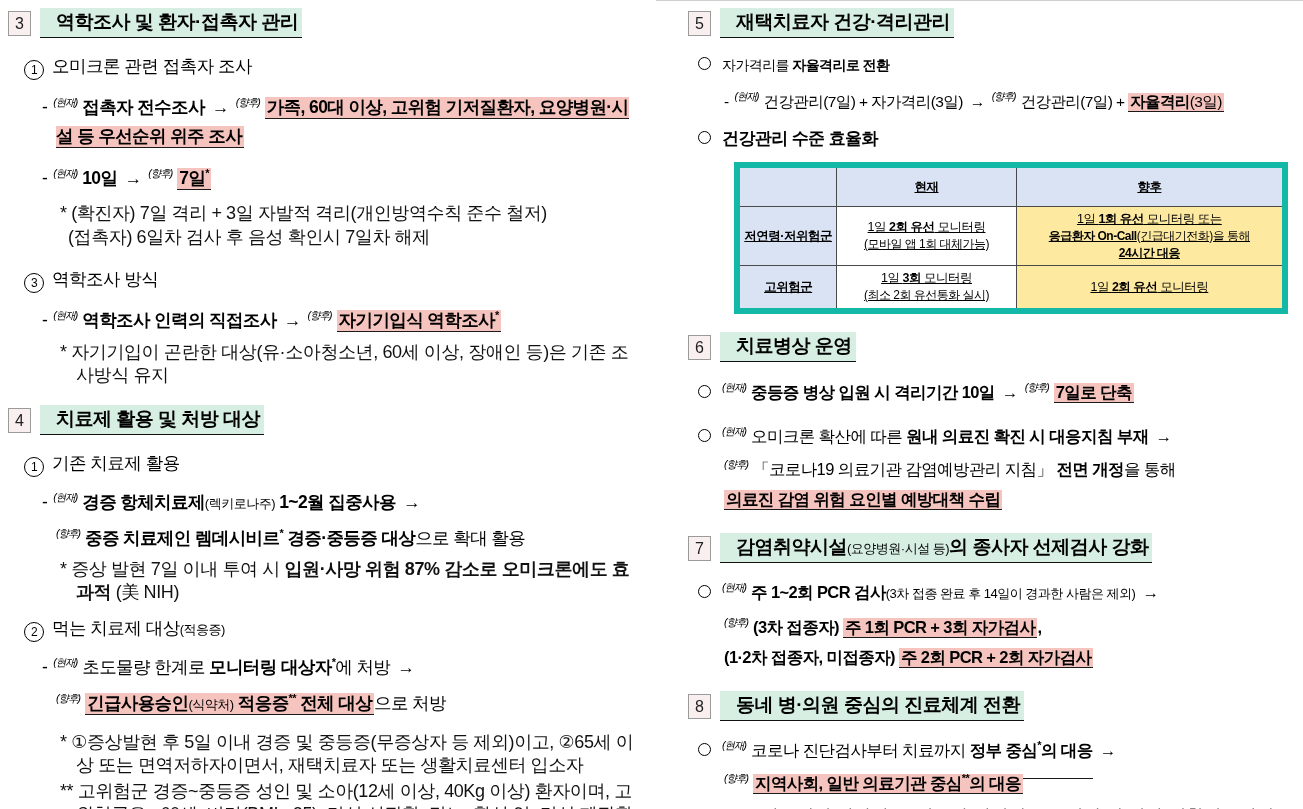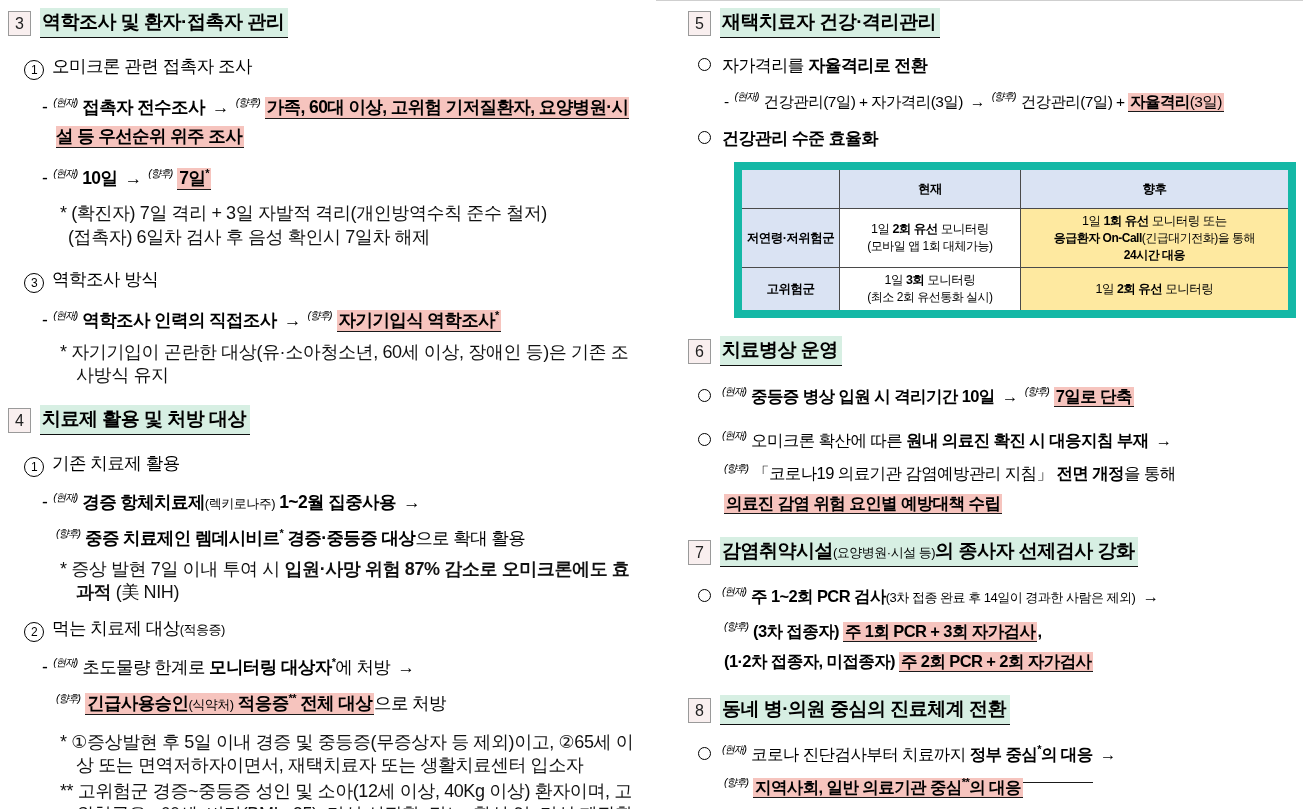--- a/index.html
+++ b/index.html
@@ -8,21 +8,21 @@
   .edge-line{position:absolute;left:656px;top:0;width:647px;border-top:1px solid #cfcfcf;}
   .col{position:absolute;top:0;}
   .col-left{left:8px;width:636px;}
   .col-right{left:688px;width:608px;}
 
   
   .sec{display:flex;align-items:center;gap:9px;margin-top:14px;}
   .secnum{flex:0 0 auto;width:21px;height:23px;line-height:23px;text-align:center;
     border:1px solid #9a9a9a;background:var(--numbox);font-size:16px;color:#222;}
   .sectitle{font-size:19px;font-weight:bold;background:var(--mint);
-    border-bottom:1.6px solid #111;padding:1px 4px 2px 2px;letter-spacing:-0.5px;text-align:right;}
+    border-bottom:1.6px solid #111;padding:1px 4px 2px 16px;letter-spacing:-0.5px;text-align:right;}
   .sectitle .smp{font-weight:normal;}
 
   
   .item{font-size:17.5px;margin:16px 0 0 16px;letter-spacing:-0.5px;}
   .circnum{display:inline-flex;width:18px;height:18px;border:1.3px solid #000;border-radius:50%;
     align-items:center;justify-content:center;font-size:12px;margin-right:8px;vertical-align:-2px;}
 
   
   .ln{font-size:17.5px;line-height:29px;margin:8px 0 0 34px;padding-left:14px;text-indent:-14px;letter-spacing:-0.6px;}
   .ln2{padding-left:46px;text-indent:-32px;}
@@ -42,22 +42,22 @@
   .obullet{display:inline-block;width:11px;height:11px;border:1.5px solid #000;border-radius:50%;
     margin-right:11px;vertical-align:0px;}
 
   
   .fn{font-size:18px;line-height:23px;margin:9px 0 0 52px;padding-left:16px;text-indent:-16px;
     color:#111;letter-spacing:-0.4px;}
   .fn-cont{margin-left:60px;padding-left:0;text-indent:0;}
   .fn-r{margin-left:44px;}
 
   
-  table.mon{border-collapse:collapse;margin:10px 0 0 46px;text-align:center;
-    font-size:12.5px;letter-spacing:-0.5px;border:8px solid #14b8a6;}
+  table.mon{border-collapse:collapse;margin:10px 8px 0 46px;text-align:center;
+    font-size:12.5px;letter-spacing:-0.5px;border:6px solid #14b8a6;text-decoration:underline;}
   table.mon td{border:1px solid #4a4a4a;padding:2px 4px;vertical-align:middle;}
   td.th{background:var(--lavender);font-weight:bold;height:34px;}
   td.rowh{background:var(--lavender);font-weight:bold;}
   td.cur{background:#ffffff;}
   td.fut{background:var(--yellow);}
   .c1{width:92px;} .c2{width:178px;} .c3{width:268px;}
   .sub{display:block;font-size:12px;}
   tr.r1 td{height:54px;} tr.r2 td{height:38px;}
 </style>
 </head>
@@ -112,21 +112,21 @@
     <p class="fn" style="margin-top:3px;">** 고위험군 경증~중등증 성인 및 소아(12세 이상, 40Kg 이상) 환자이며, 고위험군은 ≥60세, 비만(BMI &gt;25), 만성 신질환, 당뇨, 활성 암, 만성 폐질환, 심혈관계 질환 등 기저질환자 등</p>
   </div>
 
   <div class="col col-right">
 
     <div class="sec" style="margin-top:8px;">
       <span class="secnum">5</span>
       <span class="sectitle">재택치료자 건강·격리관리</span>
     </div>
 
-    <p class="cln" style="margin-top:14px;font-size:17px;"><span class="obullet"></span><span>자가격리를 </span><span class="b">자율격리로 전환</span></p>
+    <p class="cln" style="margin-top:14px;font-size:14px;"><span class="obullet"></span><span>자가격리를 </span><span class="b">자율격리로 전환</span></p>
 
     <p class="cln cln2" style="margin-top:4px;font-size:15.5px;"><span class="dash">-</span><span class="lbl">(현재)</span><span>건강관리(7일) + 자가격리(3일)</span><span class="arrow">→</span><span class="lbl">(향후)</span><span>건강관리(7일) + </span><span class="hl"><span class="b">자율격리</span><span>(3일)</span></span></p>
 
     <p class="cln" style="margin-top:10px;font-size:17px;"><span class="obullet"></span><span class="b">건강관리 수준 효율화</span></p>
 
     <table class="mon">
       <tbody>
           <tr>
         <td class="th c1"></td>
         <td class="th c2">현재</td>

